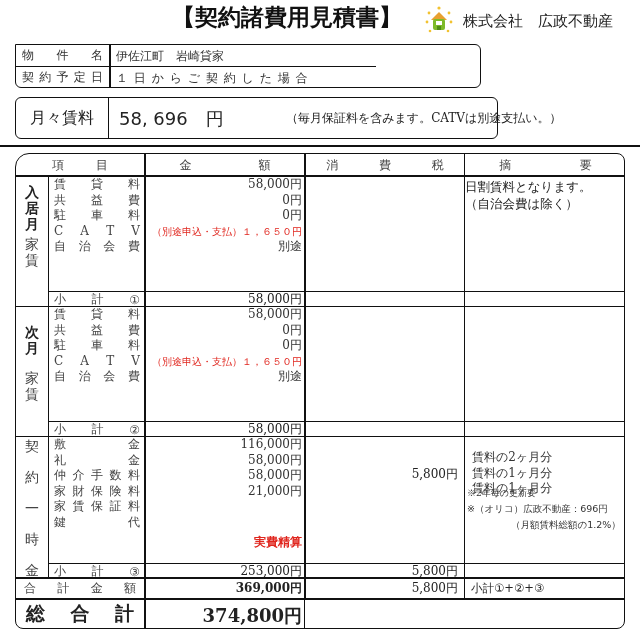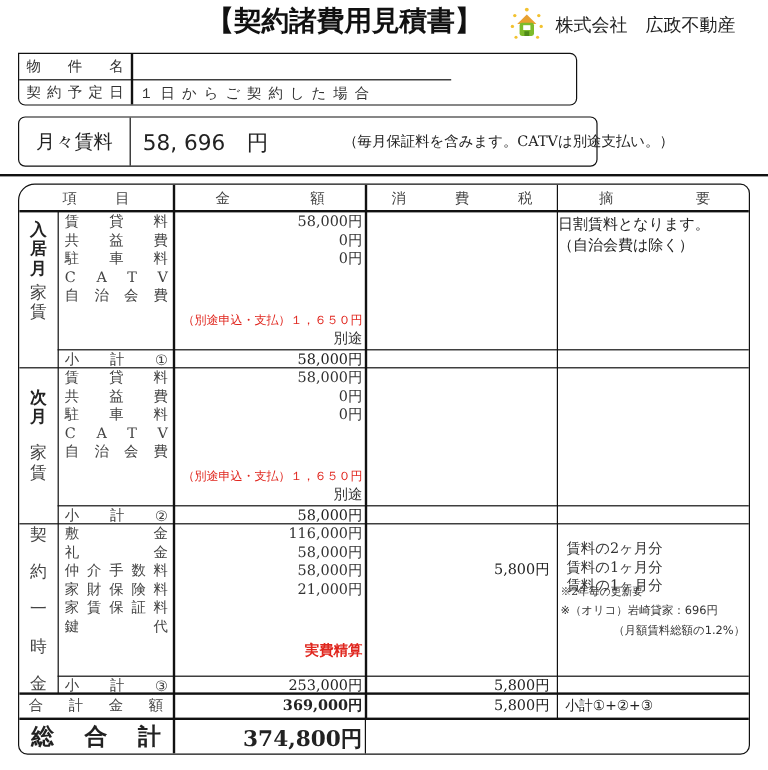--- a/index.html
+++ b/index.html
@@ -27,21 +27,21 @@
   .line-h { position: absolute; height: 1px; background: #111; }
   .line-hb { position: absolute; height: 2px; background: #111; }
   .line-v { position: absolute; width: 1px; background: #111; }
   .line-vb { position: absolute; width: 2px; background: #111; }
   .hdr { position: absolute; top: 0; height: 22px; display: flex; justify-content: space-around; align-items: center; font-size: 12px; color: #444; }
   .cat { position: absolute; left: 0; width: 32px; display: flex; flex-direction: column; align-items: center; font-size: 14px; line-height: 1.15; }
   .items { position: absolute; left: 34px; width: 94px; font-size: 12px; color: #444; }
   .item { height: 15.5px; display: flex; justify-content: space-between; padding: 0 4px 0 4px; align-items: center; }
   .amts { position: absolute; left: 131px; width: 155px; font-size: 12px; text-align: right; color: #333; }
   .amt { height: 15.5px; line-height: 15.5px; white-space: nowrap; }
-  .red { color: #e0261e; font-family: Liberation Sans, sans-serif; font-size: 10px; margin-top: 36px; }
+  .red { color: #e0261e; font-family: Liberation Sans, sans-serif; font-size: 10px; }
   .redbold { color: #e0261e; font-weight: bold; font-family: "DejaVu Sans", sans-serif; font-size: 12px; }
   .subrow { position: absolute; height: 15px; font-size: 12px; display: flex; align-items: center; }
   .remarks { position: absolute; left: 449px; width: 160px; font-size: 12.5px; line-height: 17px; color: #222; font-family: "DejaVu Sans", sans-serif; }
   .remarks2 { position: absolute; left: 454px; width: 156px; color: #333; }
 </style>
 </head>
 <body>
 
 <div class="abs title">【契約諸費用見積書】</div>
 <svg class="abs logo" viewBox="0 0 28 28">
@@ -69,20 +69,21 @@
   </div>
   <div class="lbl" style="top:22px;">
     <span>契</span>
     <span>約</span>
     <span>予</span>
     <span>定</span>
     <span>日</span>
   </div>
   <div class="vdiv"></div>
   <div class="hdiv"></div>
+  <div class="val" style="top:3px;">伊佐江町　岩崎貸家</div>
   <div class="val" style="top:25px; letter-spacing:1px;">１ 日 か ら ご 契 約 し た 場 合</div>
 </div>
 
 <div class="abs monthbox">
   <div class="mlabel">月々賃料</div>
   <div class="mvalue">58,  696　円</div>
   <div class="mnote">（毎月保証料を含みます。CATVは別途支払い。）</div>
 </div>
 <div class="abs rule"></div>
 
@@ -274,21 +275,21 @@
     <div class="amt"></div>
     <div class="amt redbold" style="margin-top:20px;">実費精算</div>
   </div>
   <div class="subrow" style="left:290px; top:313px; width:152px; justify-content:flex-end;">5,800円</div>
   <div class="remarks" style="top:284px; left:456px; font-family:'DejaVu Serif', serif; font-size:12px; line-height:15.5px; color:#333;margin-top:12px;">
     <div>賃料の2ヶ月分</div>
     <div>賃料の1ヶ月分</div>
     <div>賃料の1ヶ月分</div>
   </div>
   <div class="remarks2" style="top:333px; font-size:9px; left:451px;">※2年毎の更新要</div>
-  <div class="remarks2" style="top:349px; font-size:9.5px; left:451px; font-family:'DejaVu Sans', sans-serif; white-space:nowrap;">※（オリコ）岩崎貸家：696円</div>
+  <div class="remarks2" style="top:349px; font-size:9.5px; left:451px; font-family:'DejaVu Sans', sans-serif; white-space:nowrap;">※（オリコ）広政不動産：696円</div>
   <div class="remarks2" style="top:365px; font-size:9.5px; left:495px; font-family:'DejaVu Sans', sans-serif; white-space:nowrap;">（月額賃料総額の1.2%）</div>
   <div class="subrow" style="left:34px; top:410px; width:94px; justify-content:space-between; padding:0 4px; color:#444;">
     <span>小</span>
       <span>計</span>
       <span>③</span>
   </div>
   <div class="subrow" style="left:131px; top:410px; width:155px; justify-content:flex-end;">253,000円</div>
   <div class="subrow" style="left:290px; top:410px; width:152px; justify-content:flex-end;">5,800円</div>
 
   <div class="subrow" style="left:0; top:425px; width:128px; height:19px; justify-content:space-between; padding:0 8px; color:#444;">

